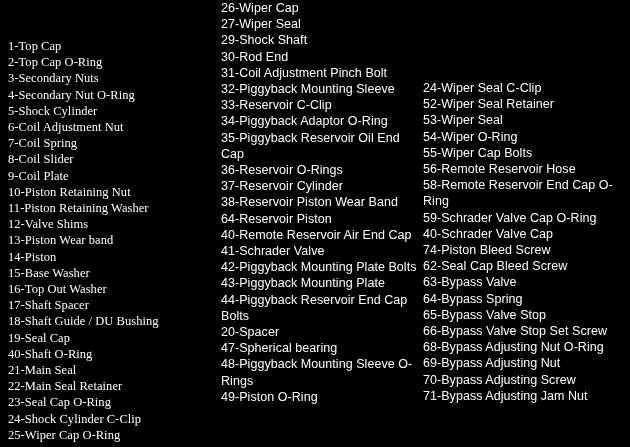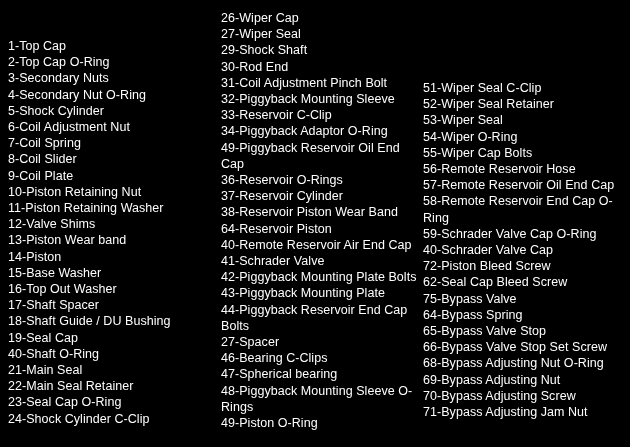--- a/index.html
+++ b/index.html
@@ -29,25 +29,25 @@
     box-sizing: border-box;
     padding: 0;
   }
   .col {
     box-sizing: border-box;
   }
   .col-1 {
     width: 212px;
     padding-left: 8px;
     padding-top: 38px;
+    font-family: Liberation Serif, serif;
   }
   .col-2 {
     width: 205px;
     padding-left: 9px;
-    padding-top: 10px;
   }
   .col-3 {
     width: 213px;
     padding-left: 6px;
     padding-top: 80px;
   }
   .item {
     font-size: 12.5px;
     line-height: 16.2px;
     color: #ffffff;
@@ -78,61 +78,60 @@
       <div class="item">15-Base Washer</div>
       <div class="item">16-Top Out Washer</div>
       <div class="item">17-Shaft Spacer</div>
       <div class="item">18-Shaft Guide / DU Bushing</div>
       <div class="item">19-Seal Cap</div>
       <div class="item">40-Shaft O-Ring</div>
       <div class="item">21-Main Seal</div>
       <div class="item">22-Main Seal Retainer</div>
       <div class="item">23-Seal Cap O-Ring</div>
       <div class="item">24-Shock Cylinder C-Clip</div>
+      <div class="item">25-Wiper Cap O-Ring</div>
     </div>
     <div class="col col-2">
       <div class="item">26-Wiper Cap</div>
       <div class="item">27-Wiper Seal</div>
       <div class="item">29-Shock Shaft</div>
       <div class="item">30-Rod End</div>
       <div class="item">31-Coil Adjustment Pinch Bolt</div>
       <div class="item">32-Piggyback Mounting Sleeve</div>
       <div class="item">33-Reservoir C-Clip</div>
       <div class="item">34-Piggyback Adaptor O-Ring</div>
-      <div class="item">49-Piggyback Reservoir Oil End Cap</div>
+      <div class="item">35-Piggyback Reservoir Oil End Cap</div>
       <div class="item">36-Reservoir O-Rings</div>
       <div class="item">37-Reservoir Cylinder</div>
       <div class="item">38-Reservoir Piston Wear Band</div>
       <div class="item">64-Reservoir Piston</div>
       <div class="item">40-Remote Reservoir Air End Cap</div>
       <div class="item">41-Schrader Valve</div>
       <div class="item">42-Piggyback Mounting Plate Bolts</div>
       <div class="item">43-Piggyback Mounting Plate</div>
       <div class="item">44-Piggyback Reservoir End Cap Bolts</div>
-      <div class="item">27-Spacer</div>
-      <div class="item">46-Bearing C-Clips</div>
+      <div class="item">20-Spacer</div>
       <div class="item">47-Spherical bearing</div>
       <div class="item">48-Piggyback Mounting Sleeve O-Rings</div>
       <div class="item">49-Piston O-Ring</div>
 
     </div>
     <div class="col col-3">
-      <div class="item">51-Wiper Seal C-Clip</div>
+      <div class="item">24-Wiper Seal C-Clip</div>
       <div class="item">52-Wiper Seal Retainer</div>
       <div class="item">53-Wiper Seal</div>
       <div class="item">54-Wiper O-Ring</div>
       <div class="item">55-Wiper Cap Bolts</div>
       <div class="item">56-Remote Reservoir Hose</div>
-      <div class="item">57-Remote Reservoir Oil End Cap</div>
       <div class="item">58-Remote Reservoir End Cap O-Ring</div>
       <div class="item">59-Schrader Valve Cap O-Ring</div>
       <div class="item">40-Schrader Valve Cap</div>
-      <div class="item">72-Piston Bleed Screw</div>
+      <div class="item">74-Piston Bleed Screw</div>
       <div class="item">62-Seal Cap Bleed Screw</div>
-      <div class="item">75-Bypass Valve</div>
+      <div class="item">63-Bypass Valve</div>
       <div class="item">64-Bypass Spring</div>
       <div class="item">65-Bypass Valve Stop</div>
       <div class="item">66-Bypass Valve Stop Set Screw</div>
       <div class="item">68-Bypass Adjusting Nut O-Ring</div>
       <div class="item">69-Bypass Adjusting Nut</div>
       <div class="item">70-Bypass Adjusting Screw</div>
       <div class="item">71-Bypass Adjusting Jam Nut</div>
     </div>
   </div>
 </div>

